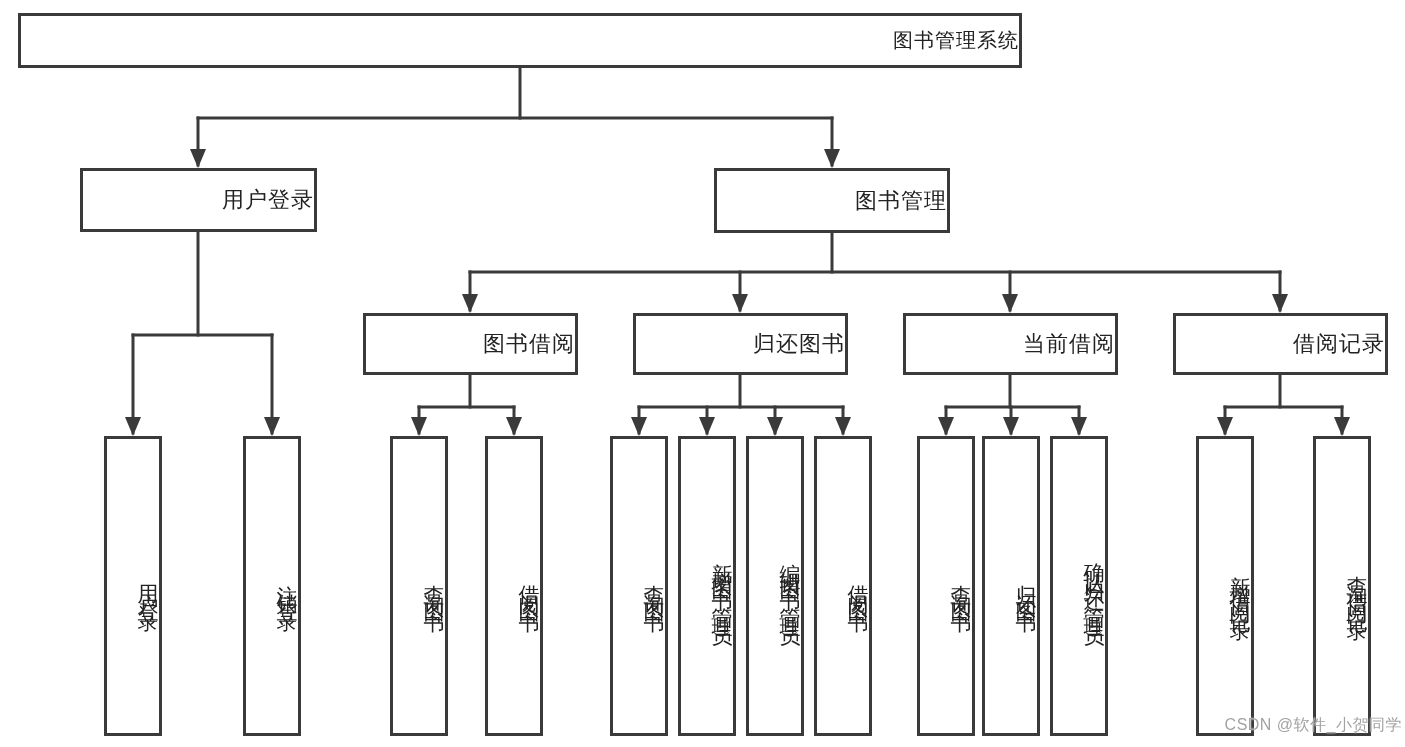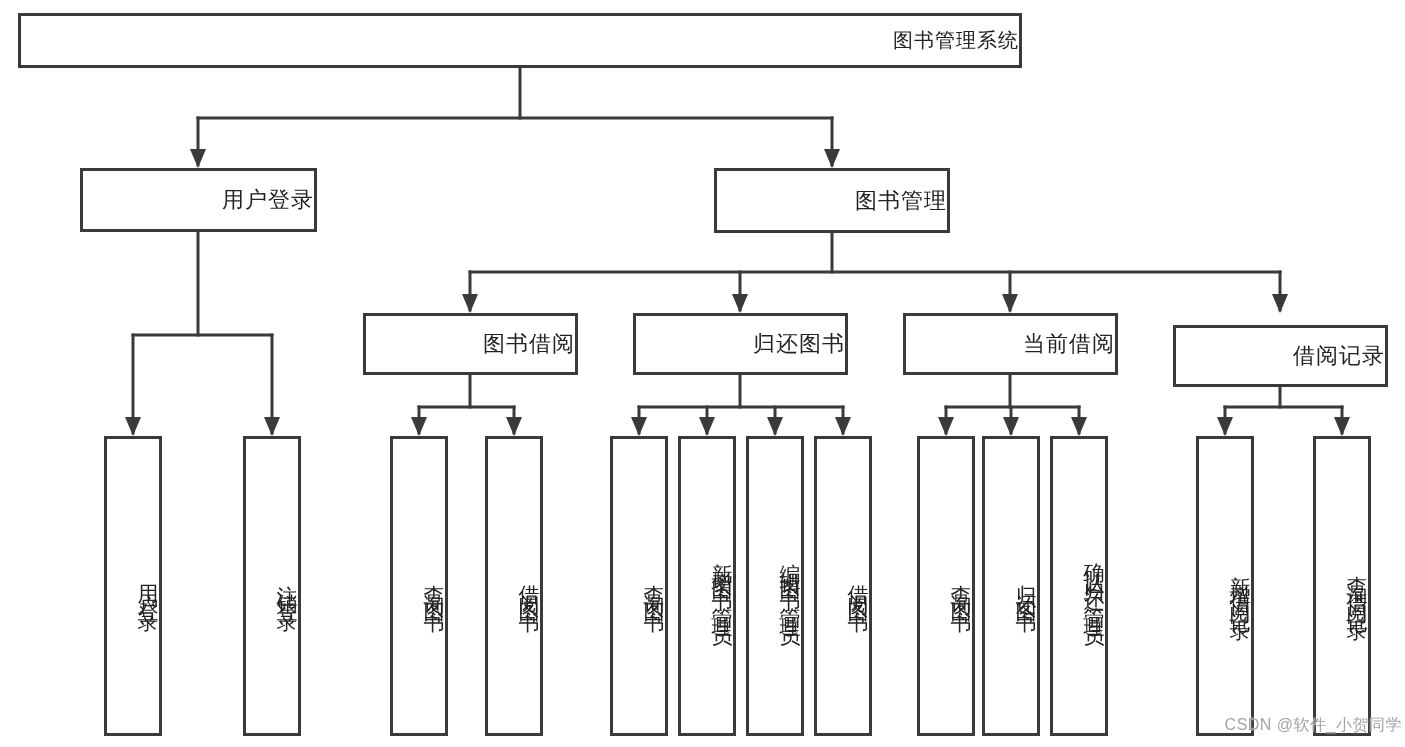--- a/index.html
+++ b/index.html
@@ -121,21 +121,21 @@
 
   <div class="node hnode" style="left:363px;top:313px;width:215px;height:62px;">
     <span>图书借阅</span>
   </div>
   <div class="node hnode" style="left:633px;top:313px;width:215px;height:62px;">
     <span>归还图书</span>
   </div>
   <div class="node hnode" style="left:903px;top:313px;width:215px;height:62px;padding-left:24px;">
     <span>当前借阅</span>
   </div>
-  <div class="node hnode" style="left:1173px;top:325px;width:215px;height:62px;">
+  <div class="node hnode" style="left:1173px;top:313px;width:215px;height:62px;">
     <span>借阅记录</span>
   </div>
 
   <div class="node vnode" style="left:104px;">
     <span class="vtext">用户登录</span>
   </div>
   <div class="node vnode" style="left:243px;">
     <span class="vtext">注销登录</span>
   </div>
 

